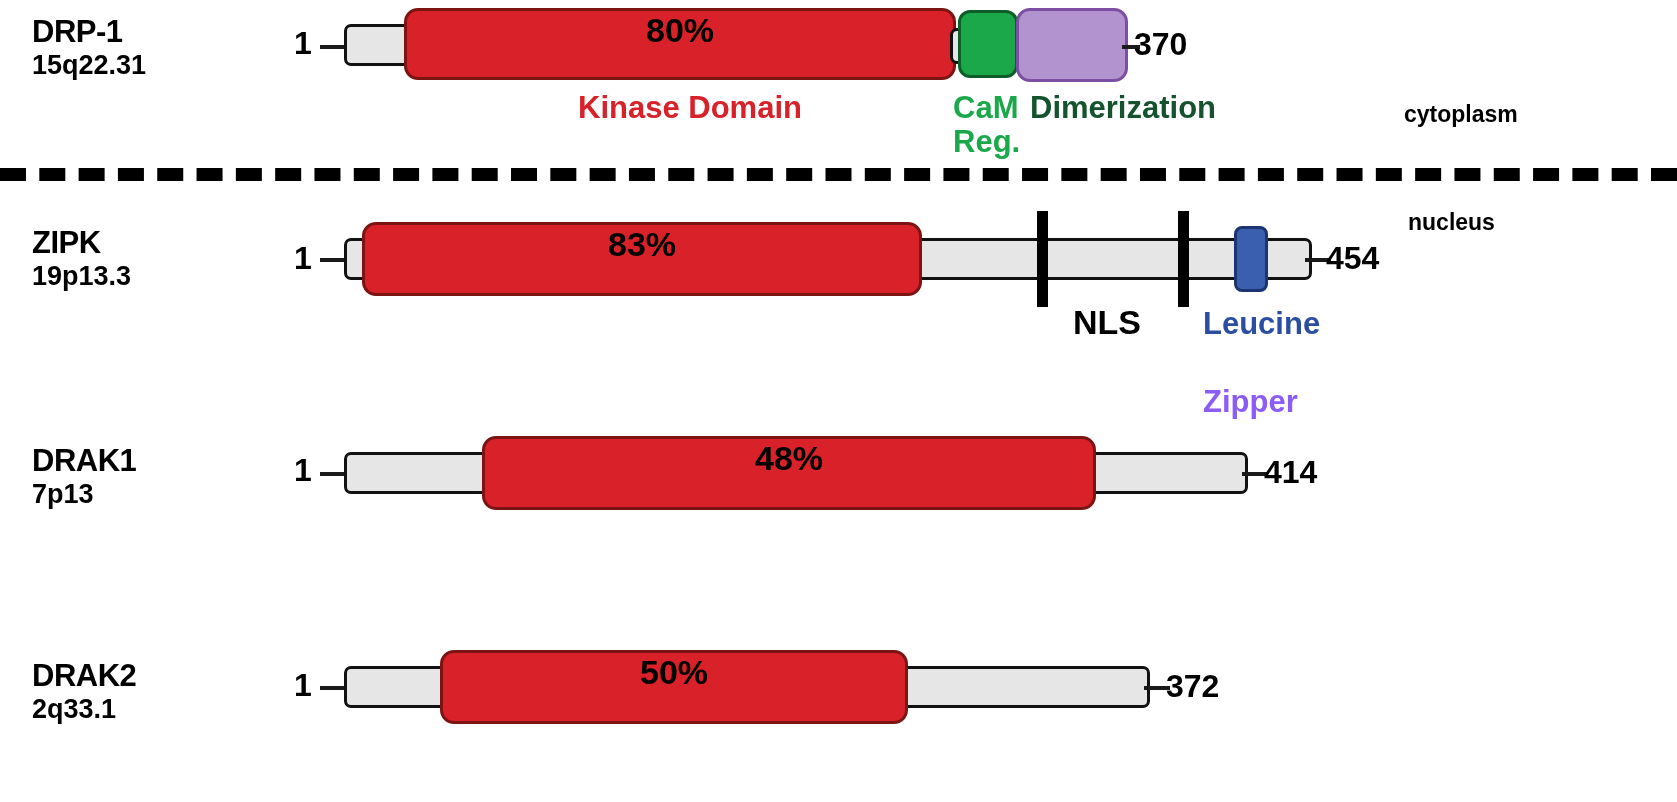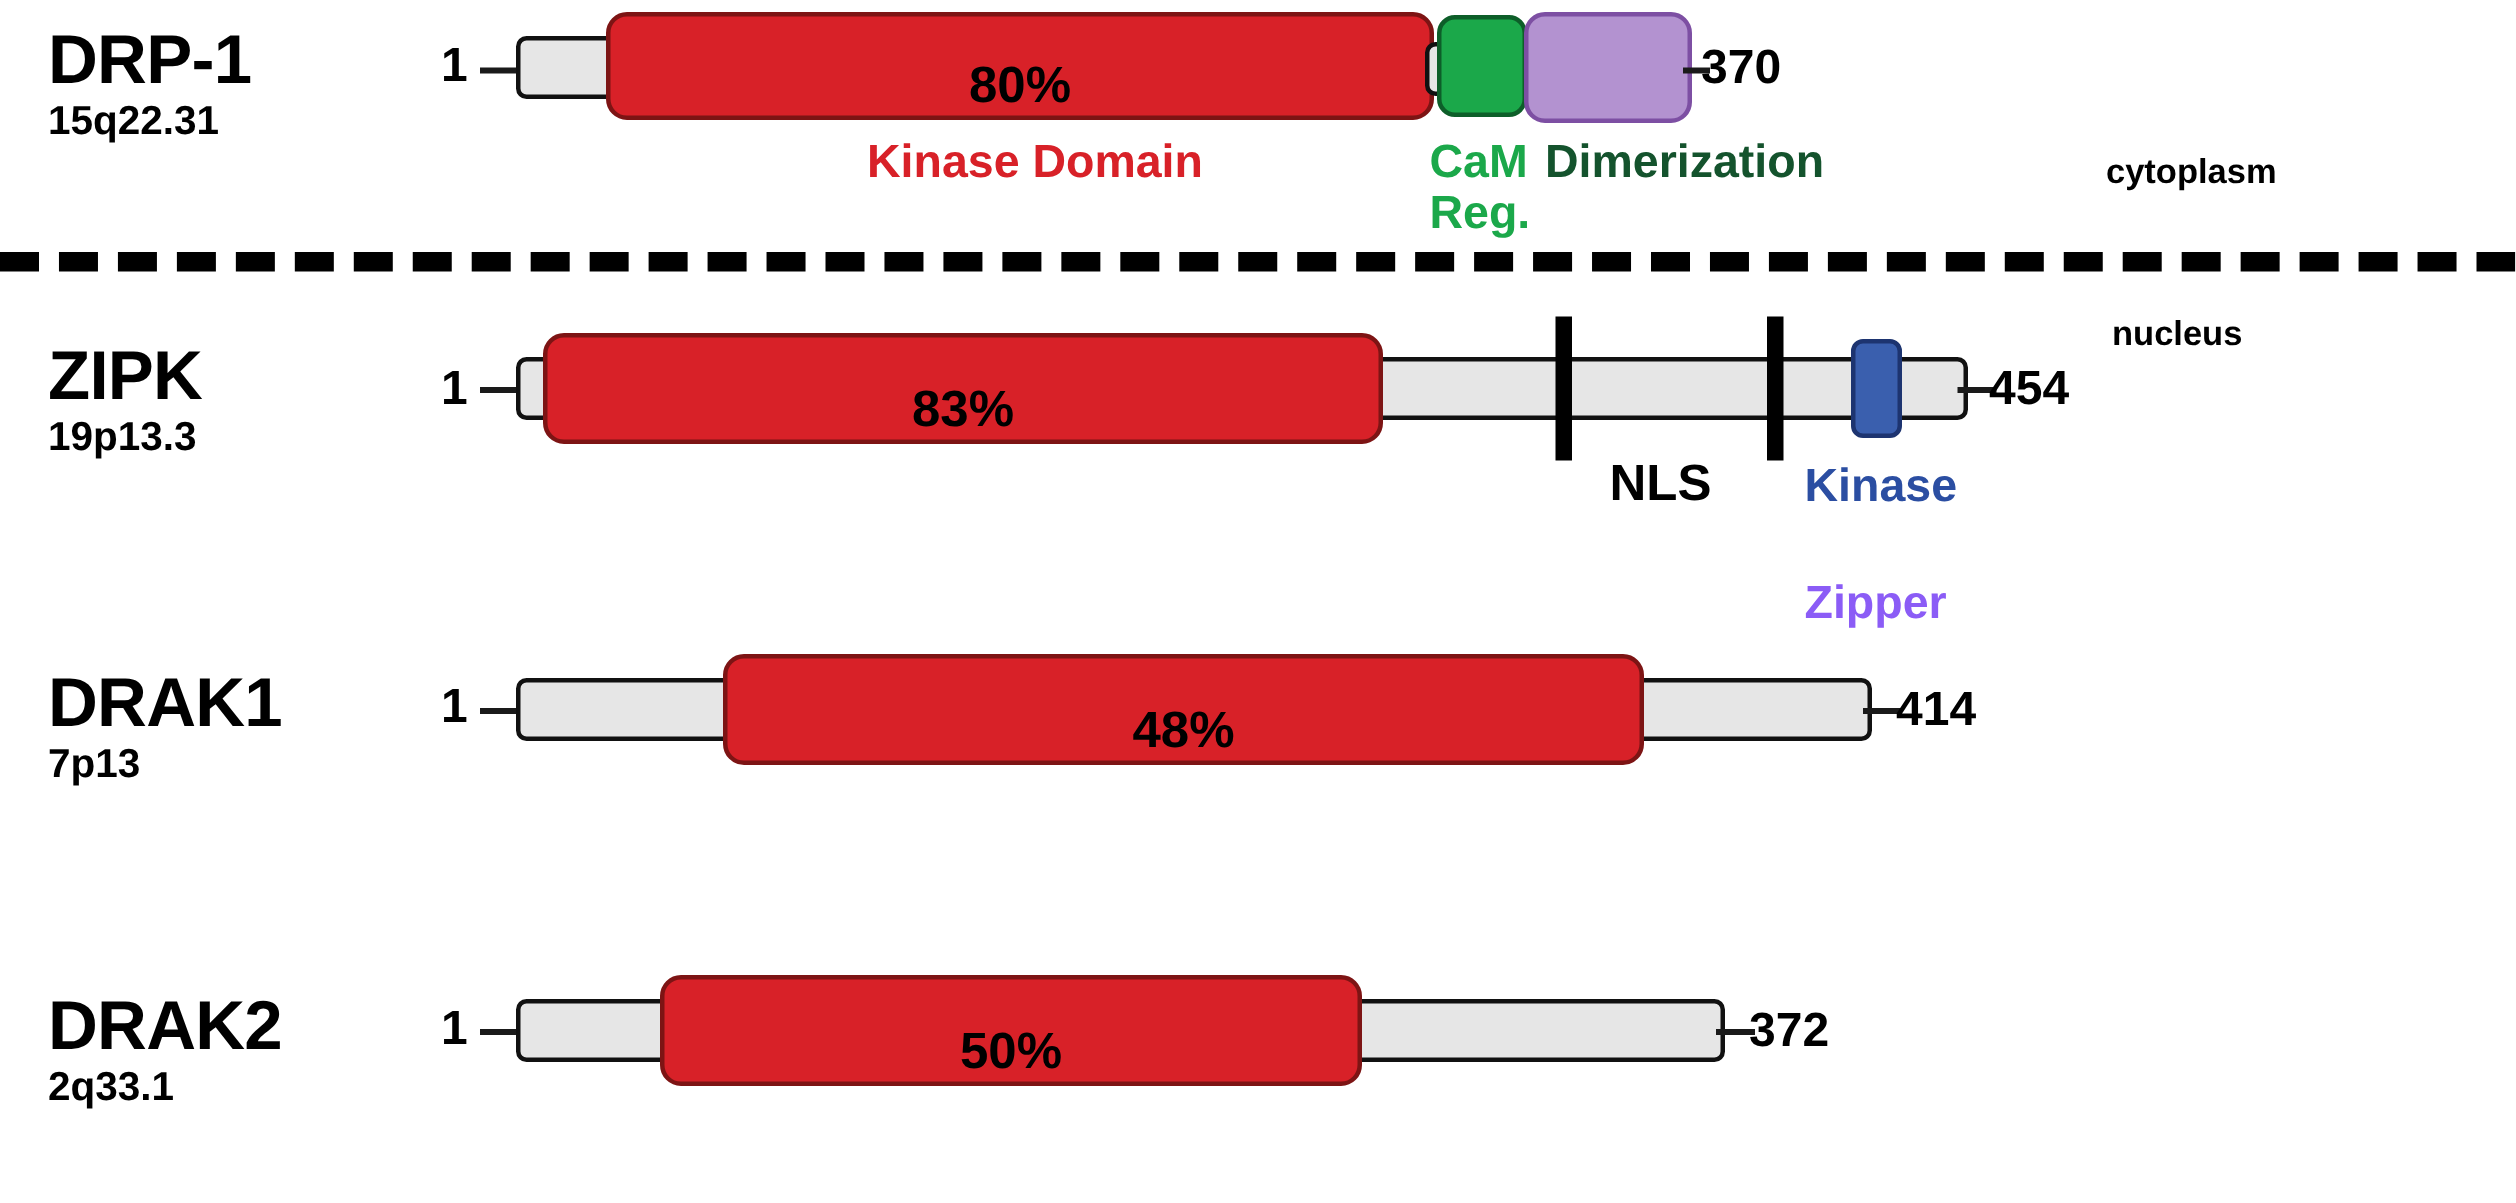--- a/index.html
+++ b/index.html
@@ -12,21 +12,21 @@
     width: 1677px;
     height: 802px;
     background: #ffffff;
     font-family: "Liberation Sans", sans-serif;
     overflow: hidden;
   }
 
   
   .gene-block { position: absolute; }
   .gene-name {
-    font-size: 46px;
+    font-size: 31px;
     font-weight: bold;
     color: #000000;
     line-height: 1.0;
     letter-spacing: -0.5px;
     white-space: nowrap;
   }
   .gene-locus {
     font-size: 27px;
     font-weight: bold;
     color: #000000;
@@ -55,21 +55,21 @@
     background: #e6e6e6;
     border: 3px solid #111111;
     border-radius: 7px;
     box-sizing: border-box;
   }
   .domain {
     position: absolute;
     box-sizing: border-box;
     border-radius: 14px;
     display: flex;
-    align-items: flex-end;
+    align-items: flex-start;
     justify-content: center;
   }
   .domain.kinase {
     background: #d82128;
     border: 3px solid #7d1414;
   }
   .domain.cam {
     background: #1ba84a;
     border: 3px solid #0d5e29;
     border-radius: 12px;
@@ -178,21 +178,21 @@
 
   <div class="nls-bar" style="left:1037px; top:211px; height:96px;"></div>
   <div class="nls-bar" style="left:1178px; top:211px; height:96px;"></div>
 
   <div class="domain zipper" style="left:1234px; top:226px; width:34px; height:66px;"></div>
 
   <div class="tick-line" style="left:1305px; top:258px; width:26px;"></div>
   <div class="terminus" style="left:1326px; top:240px;">454</div>
 
   <div class="dom-label" style="left:1073px; top:305px; color:#000000; font-size:34px;">NLS</div>
-  <div class="dom-label" style="left:1203px; top:308px; color:#2b4ea2;">Kinase</div>
+  <div class="dom-label" style="left:1203px; top:308px; color:#2b4ea2;">Leucine</div>
   <div class="dom-label" style="left:1203px; top:345px; color:#8b5cf6;margin-top:41px;">Zipper</div>
 
   <div class="gene-block" style="left:32px; top:445px;">
     <div class="gene-name">DRAK1</div>
     <div class="gene-locus">7p13</div>
   </div>
 
   <div class="terminus" style="left:294px; top:452px;">1</div>
   <div class="tick-line" style="left:320px; top:472px; width:26px;"></div>
 

